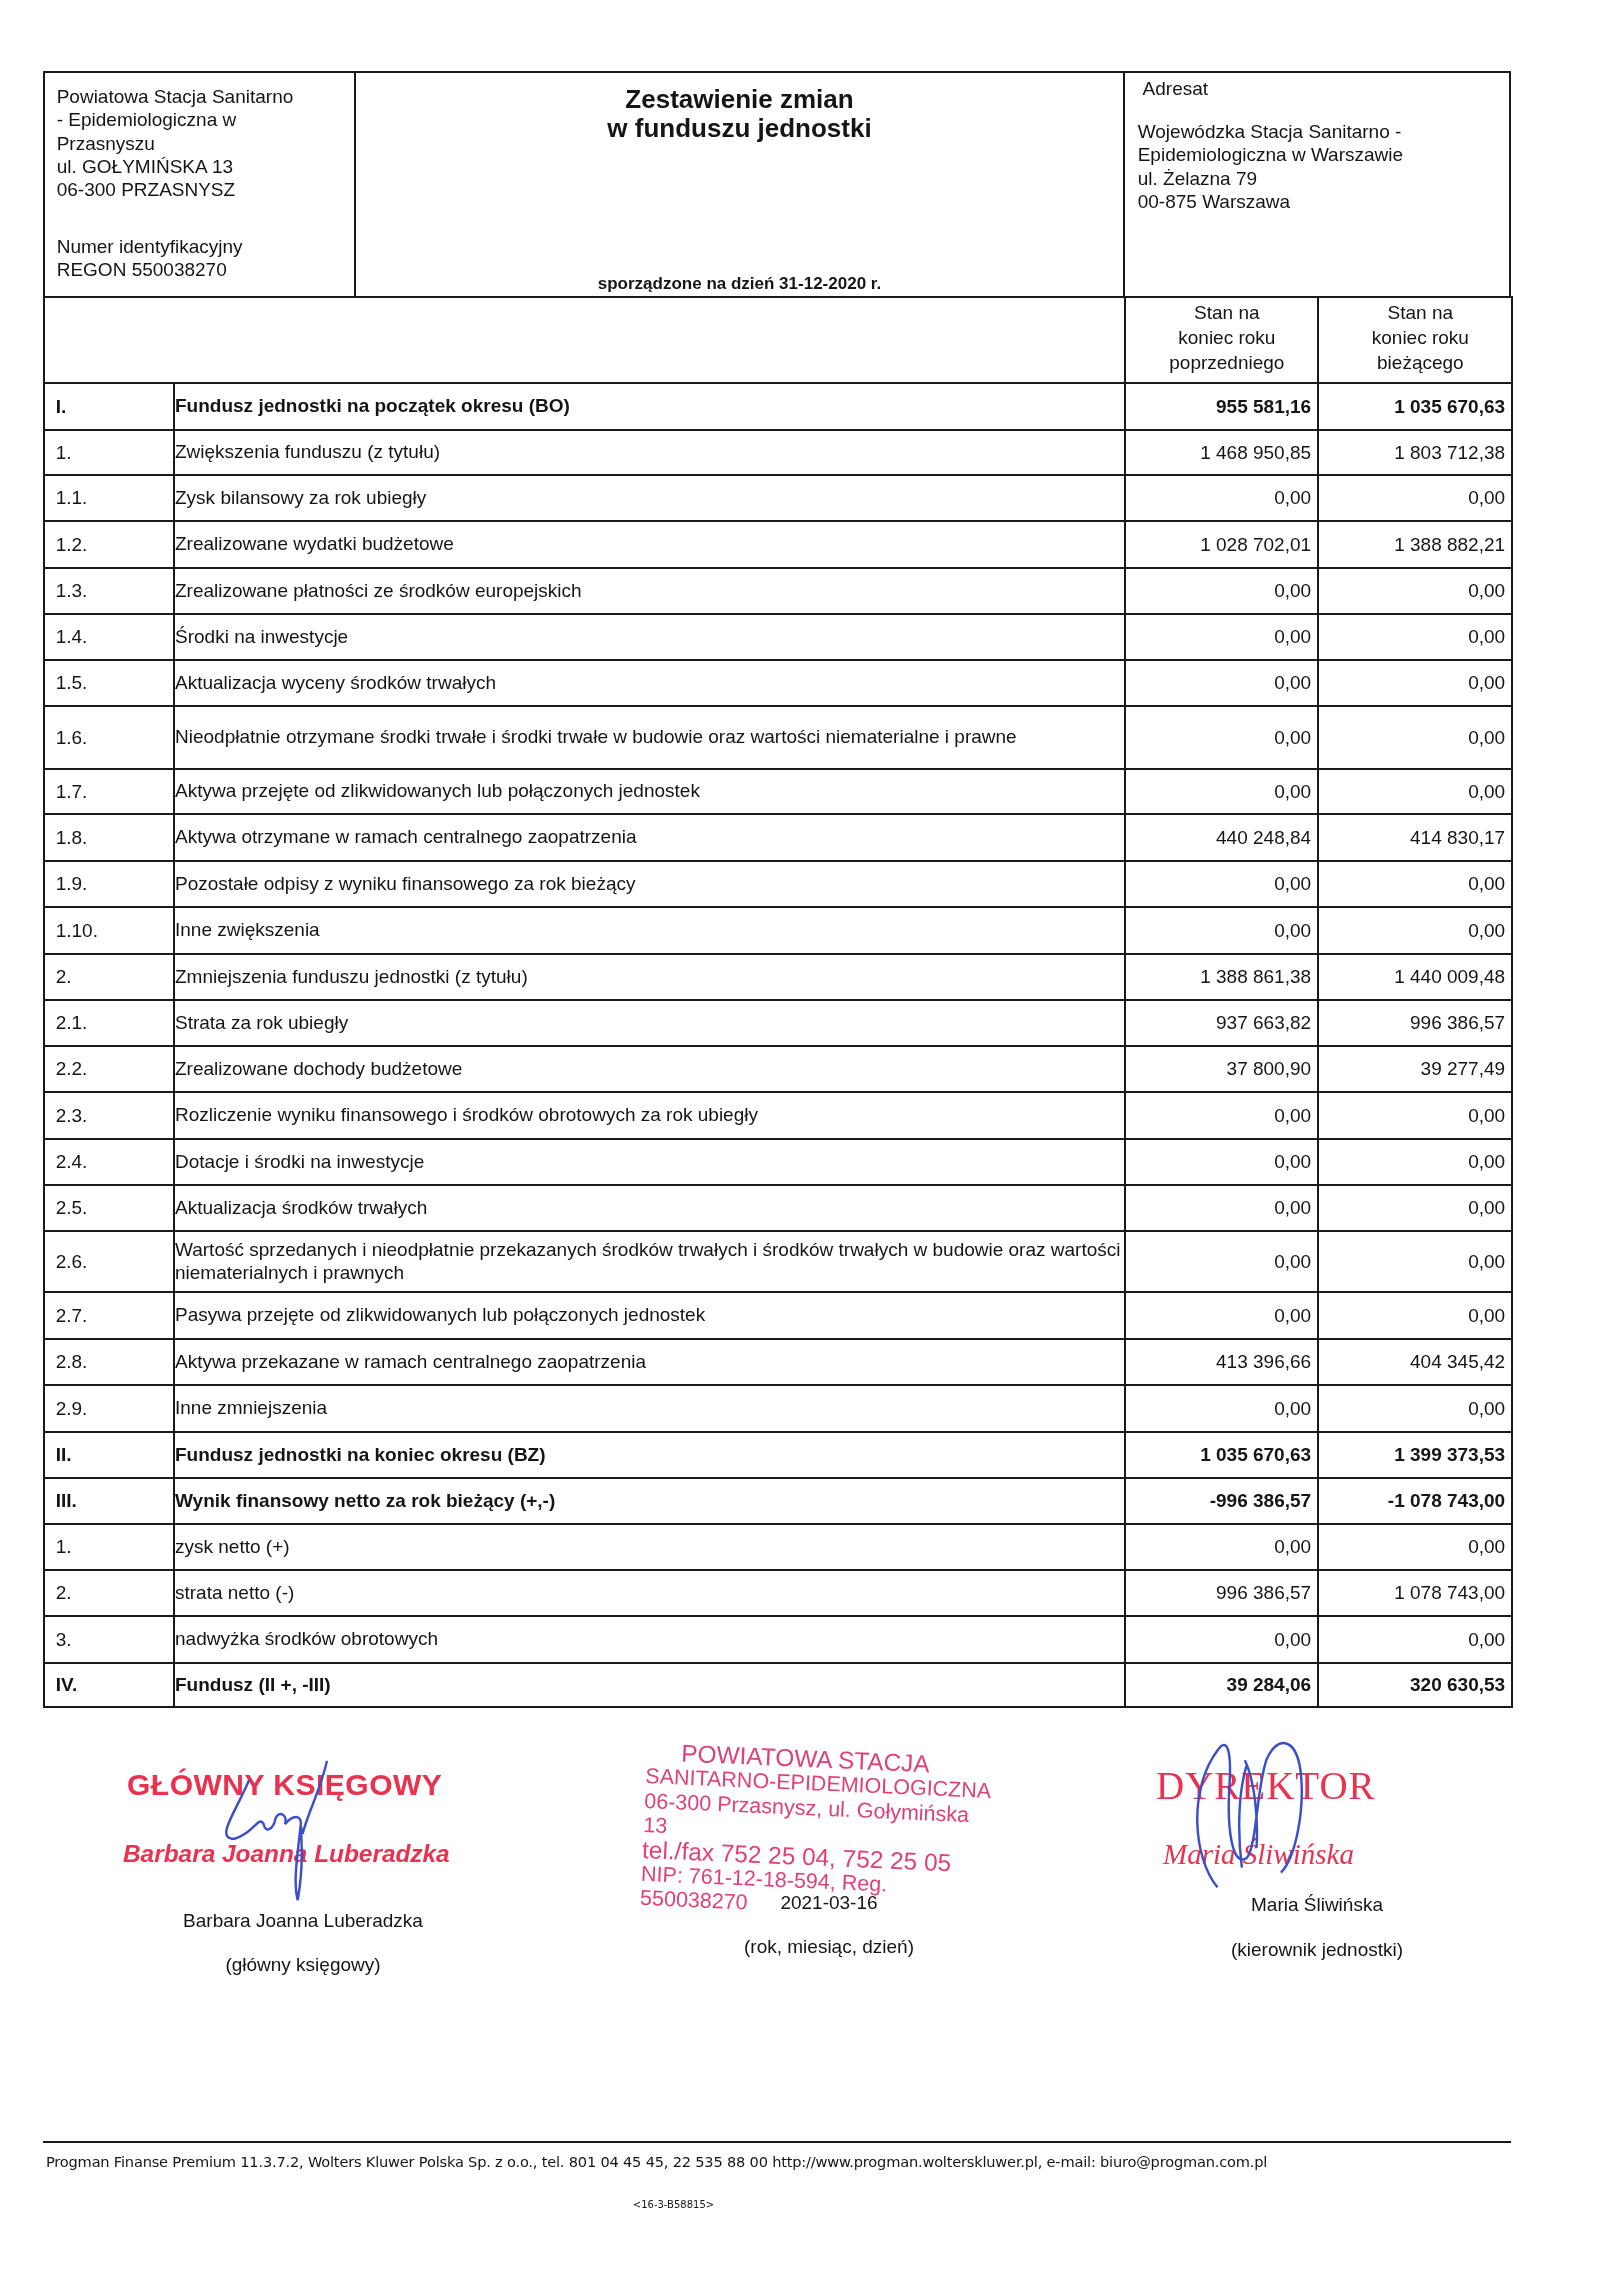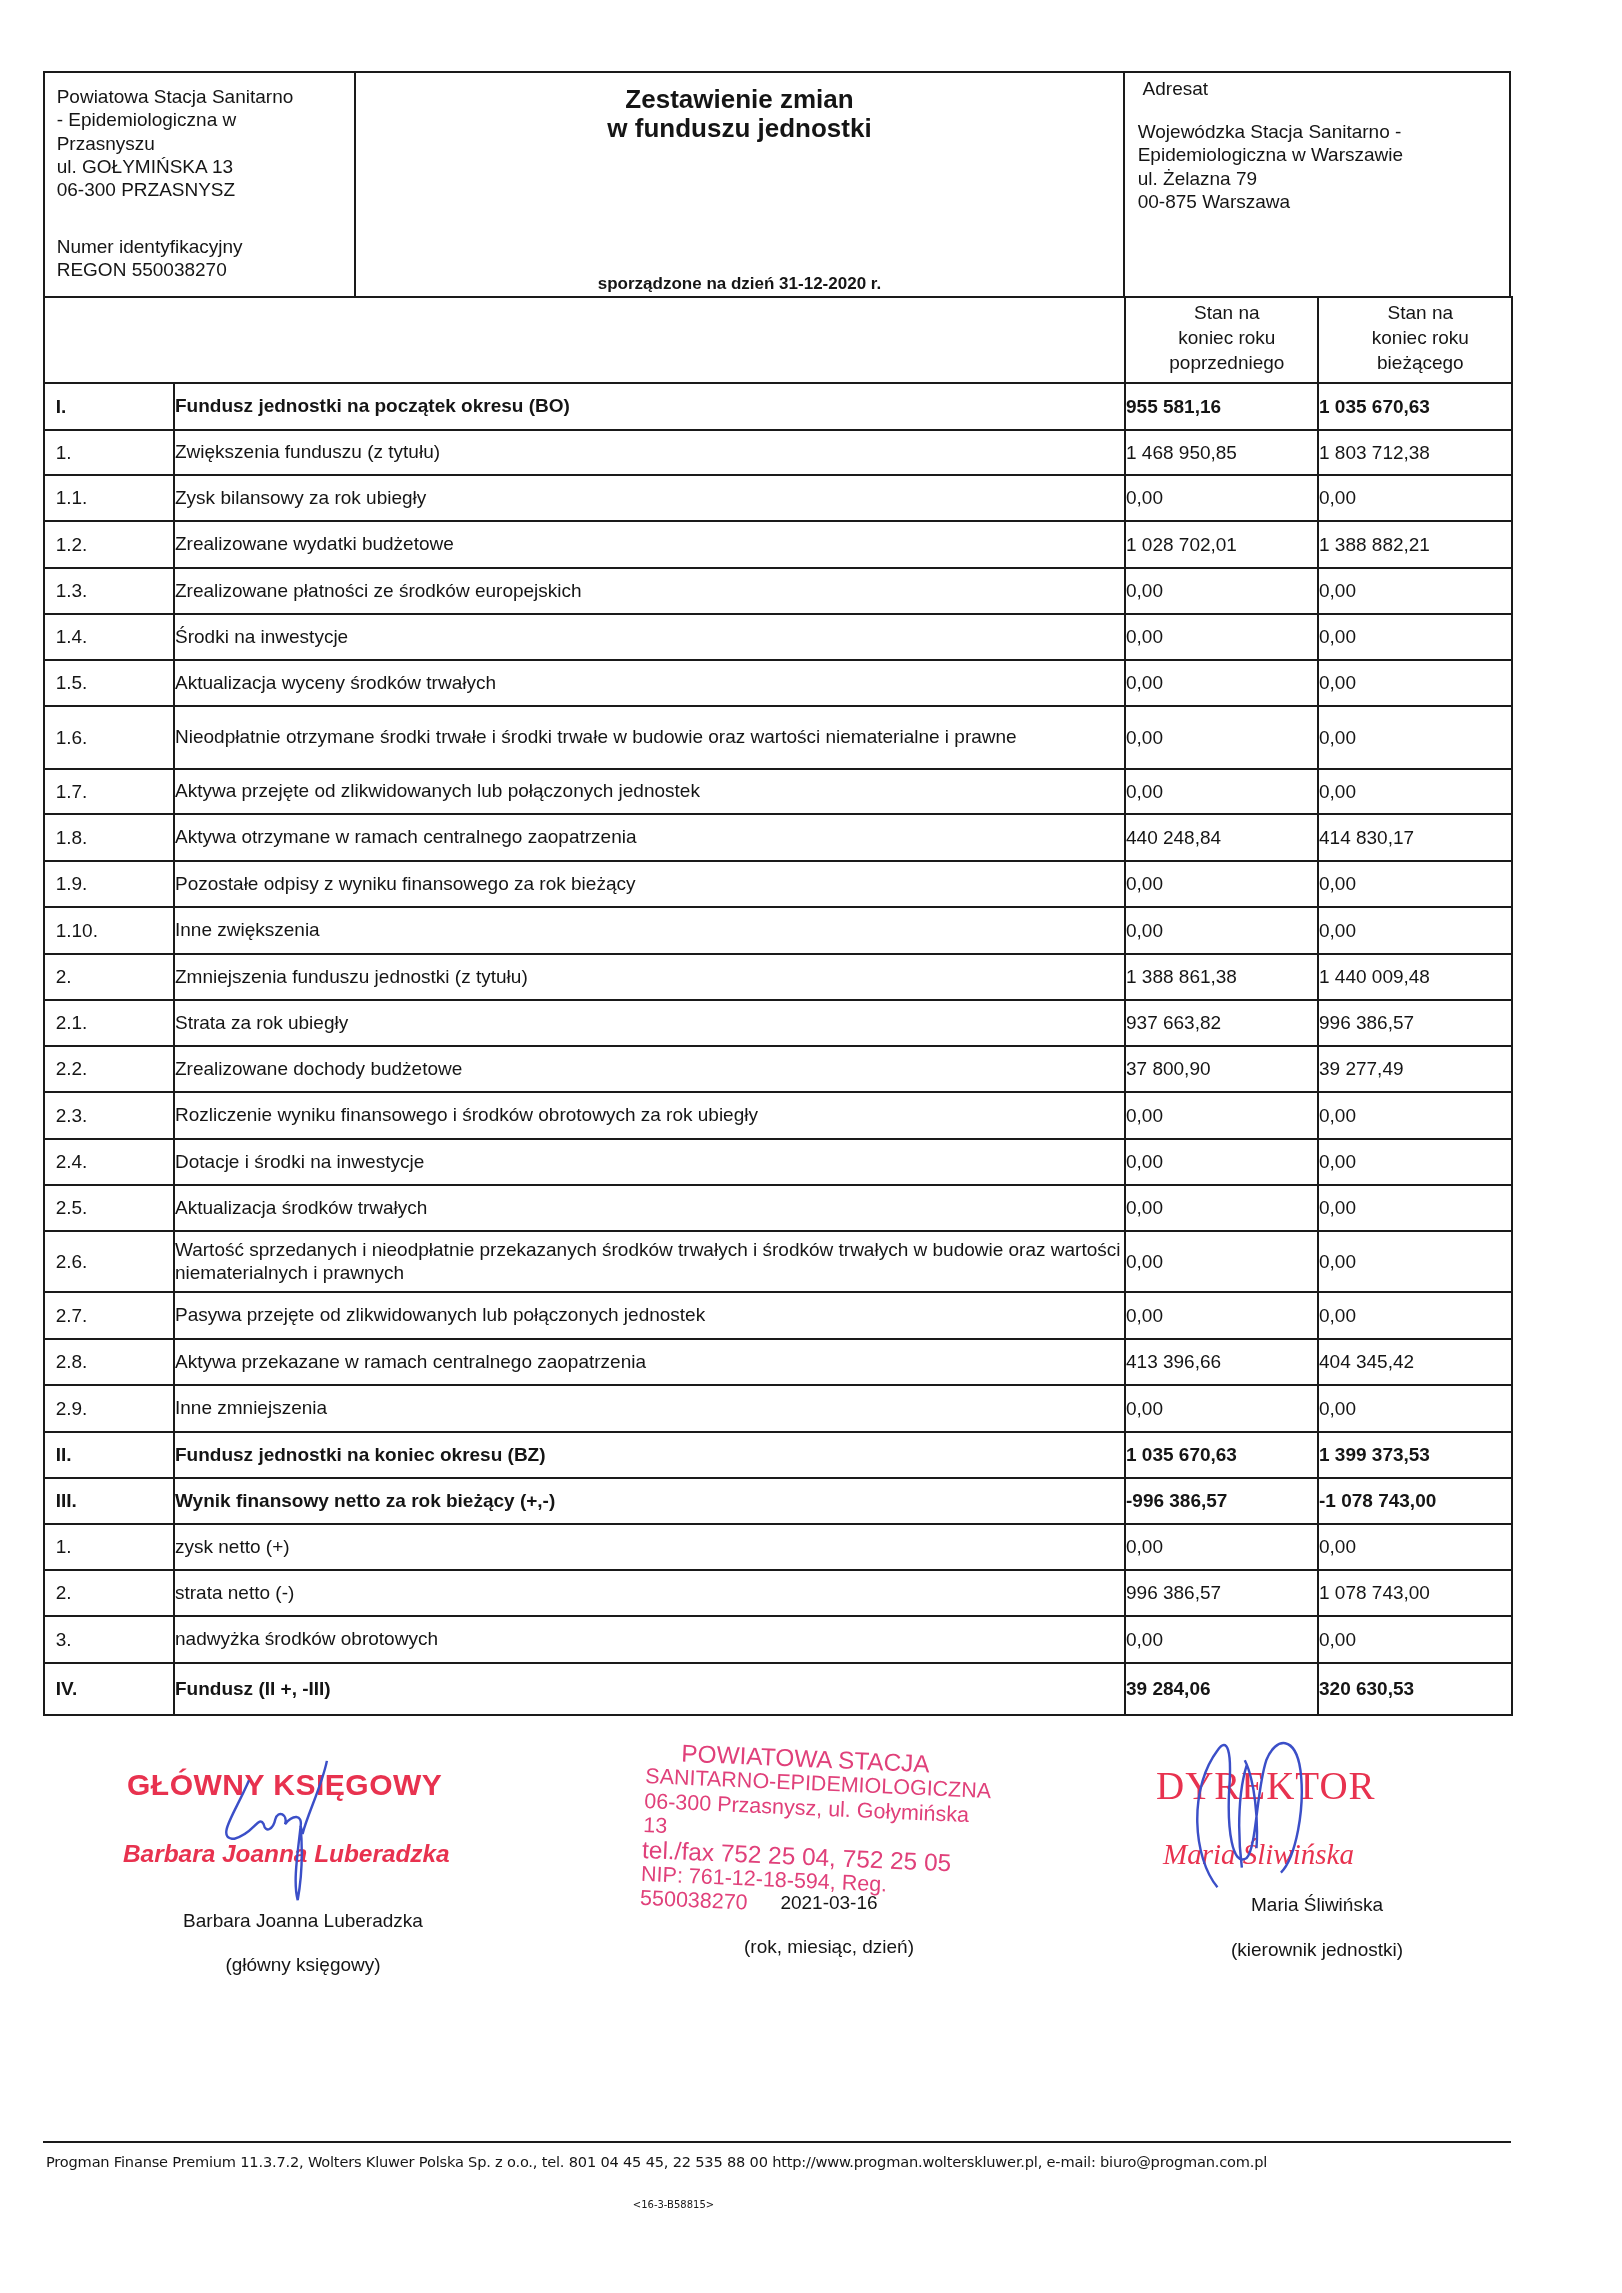--- a/index.html
+++ b/index.html
@@ -16,21 +16,21 @@
   #title1 { position: absolute; top: 11.7px; left: 0; right: 0; font-size: 26px; font-weight: bold; line-height: 29px; }
   #title2 { position: absolute; bottom: 3.9px; left: 0; right: 0; font-size: 17px; font-weight: bold; }
   #addr { left: 1081px; right: 0; padding: 3.9px 0 0 11.7px; font-size: 19px; line-height: 23.4px; }
   #addr .lbl { padding-left: 4.9px; margin-bottom: 19.5px; }
 
   
   #tbl { position: absolute; left: 43px; top: 296px; width: 1468px; border-collapse: collapse; table-layout: fixed; }
   #tbl td { border: 2px solid #1a1a1a; padding: 0; font-size: 19px; vertical-align: middle; }
   #tbl td.num { padding-left: 10.7px; }
   #tbl td.lbl { padding-left: 0; line-height: 22.4px; }
-  #tbl td.val { text-align: left; padding-right: 5.9px; }
+  #tbl td.val { text-align: right; padding-right: 5.9px; }
   #tbl tr.bold td { font-weight: bold; }
   #tbl tr.colhead td { vertical-align: top; line-height: 25px; padding-top: 2px; font-size: 19px; }
   #tbl tr.colhead td.ch { padding-left: 10.7px; text-align: center; }
 
   
   .stamp-red { color: #e8324f; font-weight: bold; }
   .sig-name { position: absolute; font-size: 19px; text-align: center; }
   .sig-sub { position: absolute; font-size: 19px; text-align: center; }
 
   
@@ -244,21 +244,21 @@
         <td class="lbl">strata netto (-)</td>
         <td class="val">996 386,57</td>
         <td class="val">1 078 743,00</td>
       </tr>
       <tr style="height: 47px;">
         <td class="num">3.</td>
         <td class="lbl">nadwyżka środków obrotowych</td>
         <td class="val">0,00</td>
         <td class="val">0,00</td>
       </tr>
-      <tr class="bold" style="height: 52px; margin-top: 24px;">
+      <tr class="bold" style="height: 44px; margin-top: 24px;">
         <td class="num">IV.</td>
         <td class="lbl">Fundusz (II +, -III)</td>
         <td class="val">39 284,06</td>
         <td class="val">320 630,53</td>
       </tr>
     </tbody>
 </table>
 
 <div class="abs" style="left:98px; top:1746px; width:410px; height:224px;">
   <div class="abs stamp-red" style="left:29px; top:21.5px; font-size:30px; letter-spacing:0.5px;">GŁÓWNY KSIĘGOWY</div>

